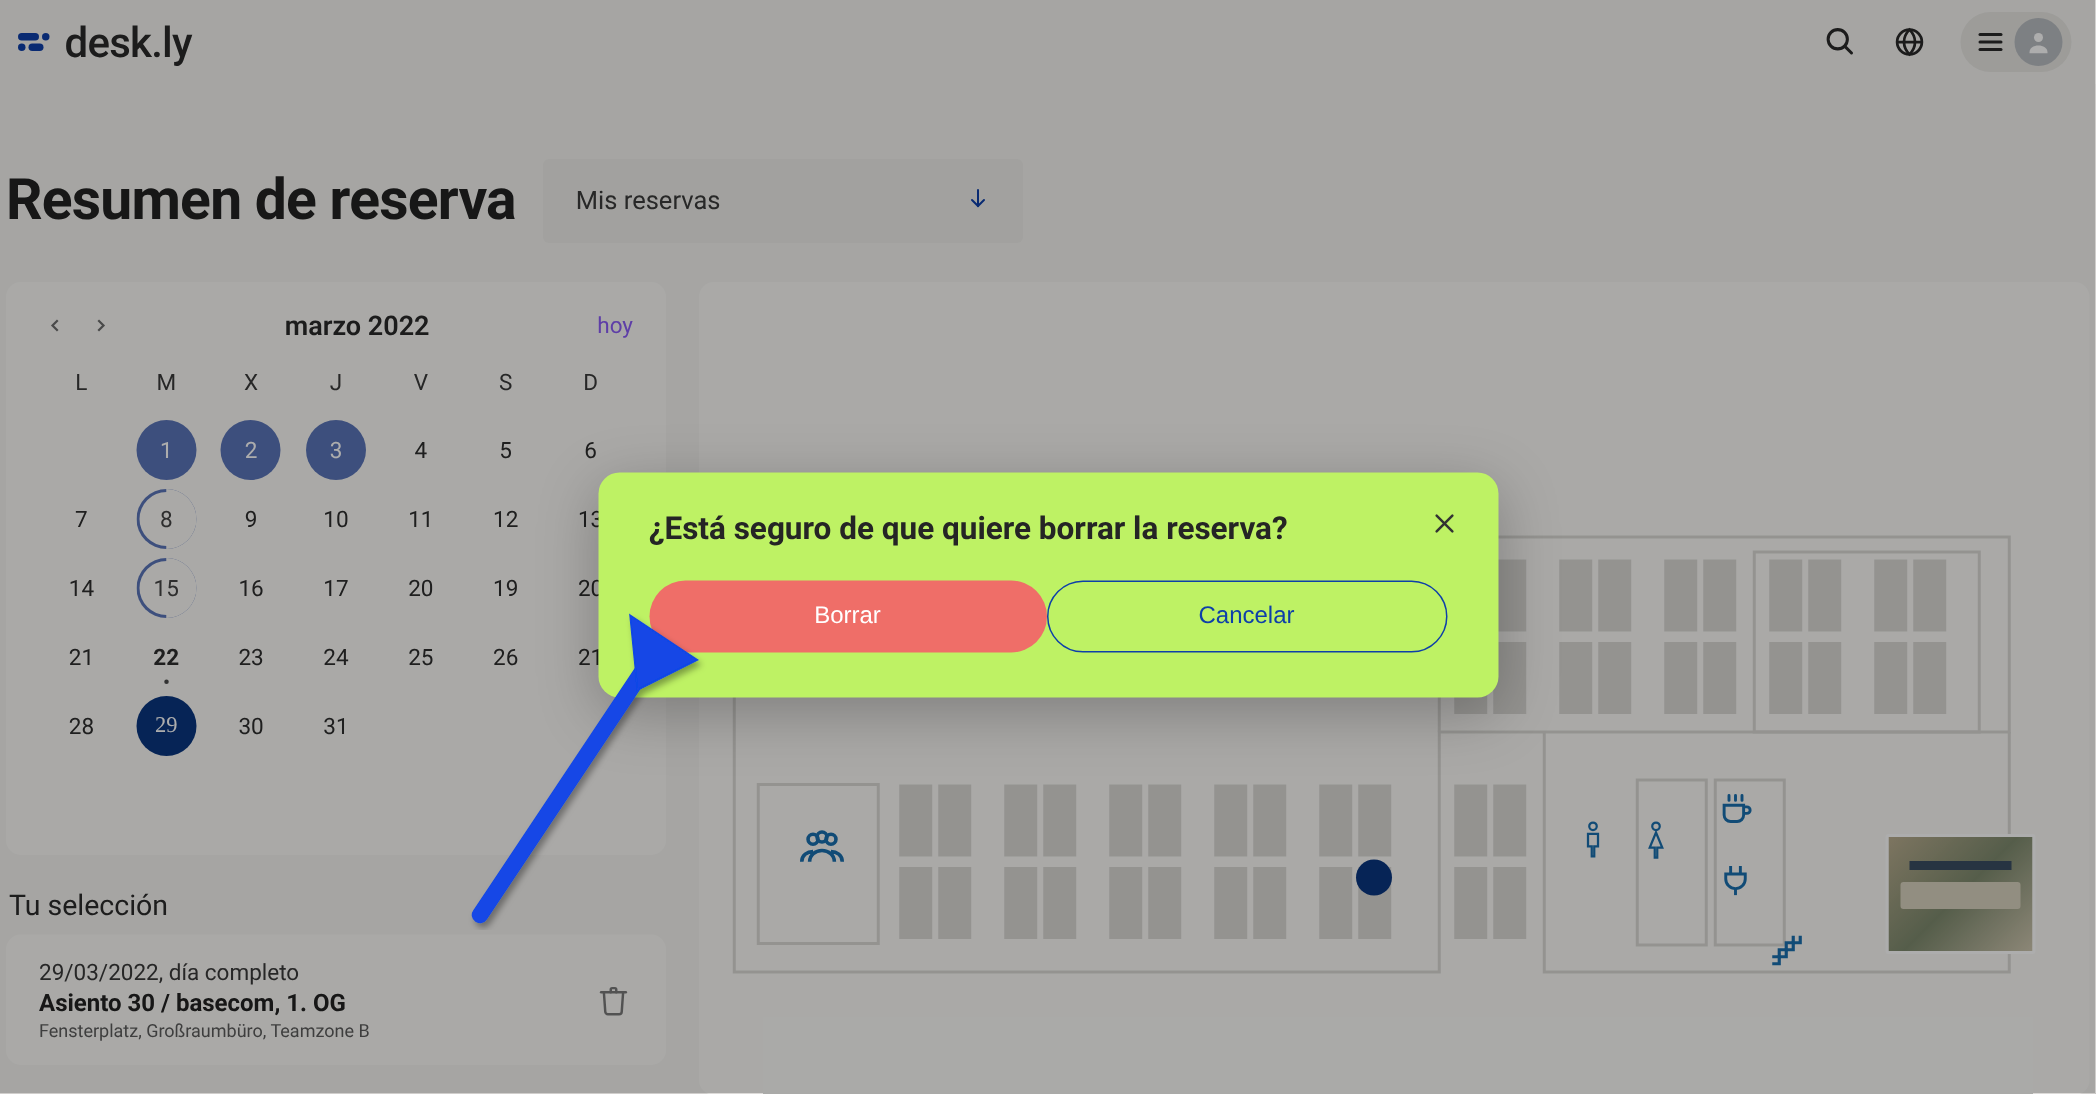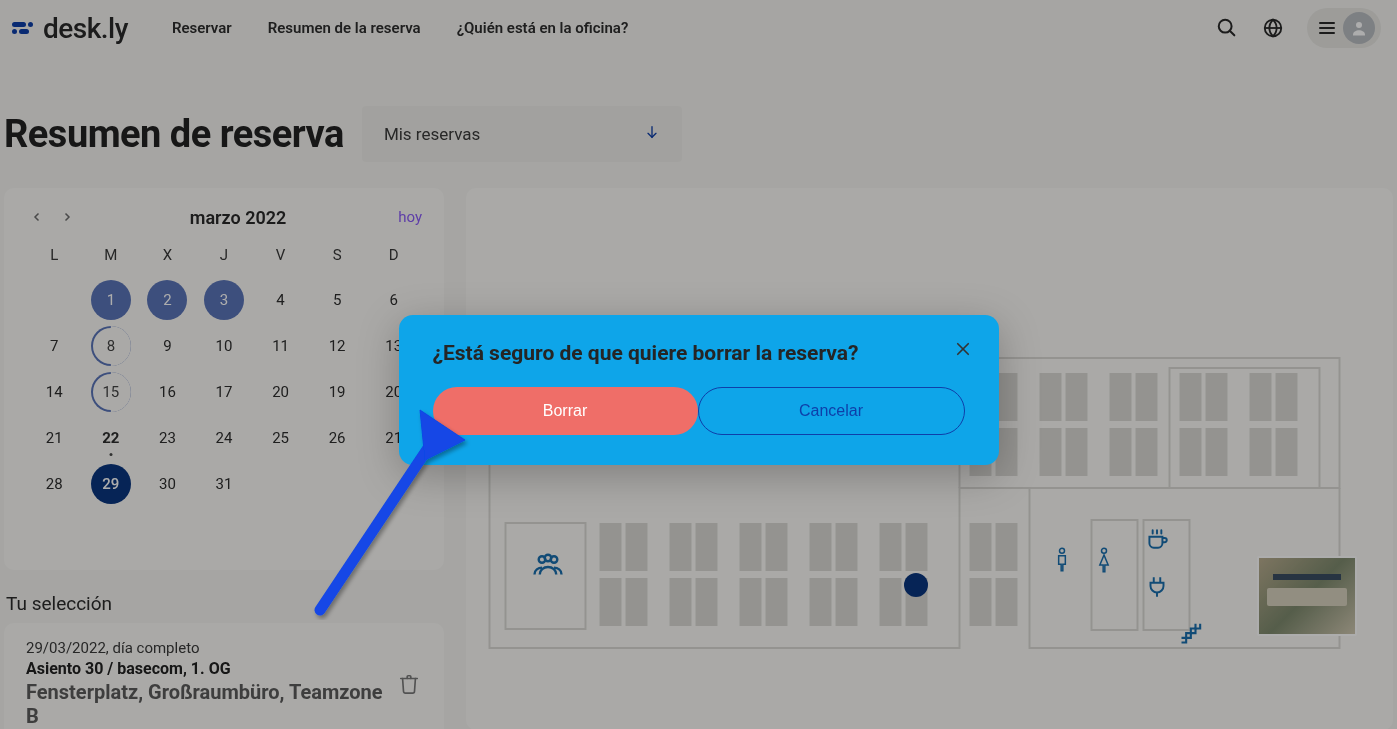--- a/index.html
+++ b/index.html
@@ -169,40 +169,40 @@
     border-radius: 50%;
     background: #fbfaf7;
     clip-path: polygon(50% 0, 100% 0, 100% 100%, 50% 100%);
   }
   .cal-num.partial span { position: relative; z-index: 1; }
   .cal-num.today { font-weight: 700; }
   .cal-num.today::before {
     content: ""; position: absolute; bottom: 2px; left: 50%; transform: translateX(-50%);
     width: 3px; height: 3px; border-radius: 50%; background: #4a4a4a;
   }
-  .cal-num.selected { background: #0a367f; color: #fff; font-weight: 500; }
+  .cal-num.selected { background: #0a367f; color: #fff; font-weight: 500; font-family: Liberation Serif, serif; }
 
   
   .selection-heading {
     font-size: 19px;
     font-weight: 400;
     margin: 22px 0 8px 2px;
     color: #2c2c2c;
   }
   .selection-card {
     padding: 16px 22px;
     display: flex;
     align-items: center;
     gap: 12px;
     justify-content: center;
   }
   .selection-text { flex: 1; display: flex; flex-direction: column; gap: 2px; }
   .sel-date { font-size: 15px; color: #3a3a3a; }
   .sel-title { font-size: 16px; font-weight: 700; color: #222; }
-  .sel-sub   { font-size: 20px; color: #5c5c5c; font-weight: bold; }
+  .sel-sub   { font-size: 12px; color: #5c5c5c; }
   .trash {
     width: 26px; height: 26px; color: #7a7a7a; cursor: pointer;
     display: inline-flex; align-items: center; justify-content: center;
   }
 
   
   .floorplan {
     flex: 1;
     height: 542px;
     background: #fbfaf7;
@@ -237,21 +237,21 @@
     position: absolute;
     inset: 0;
     background: rgba(0,0,0,0.32);
     display: flex;
     align-items: flex-start;
     justify-content: center;
   }
   .dialog {
     margin-top: 315px;
     width: 600px;
-    background: #0ea5e9;
+    background: #bef264;
     border-radius: 14px;
     padding: 26px 34px 30px 34px;
     box-shadow: 0 10px 40px rgba(0,0,0,0.25);
     position: relative;
   }
   .dialog-title {
     font-size: 21px;
     font-weight: 700;
     color: #252525;
     margin-bottom: 22px;
@@ -302,25 +302,20 @@
       <span class="row">
           <span class="bar"></span>
           <span class="dot"></span>
         </span>
       <span class="row">
           <span class="dot"></span>
           <span class="bar sm"></span>
         </span>
     </span>
     <span>desk.ly</span>
-  </div>
-  <div class="nav">
-    <span class="nav-item">Reservar</span>
-    <span class="nav-item">Resumen de la reserva</span>
-    <span class="nav-item">¿Quién está en la oficina?</span>
   </div>
   <div class="topbar-spacer"></div>
   <div class="topbar-icons">
     <span class="icon-btn">
       <svg width="22" height="22" viewBox="0 0 24 24" fill="none" stroke="currentColor" stroke-width="2.2" stroke-linecap="round">
           <circle cx="10" cy="10" r="7"></circle>
           <line x1="20" y1="20" x2="15" y2="15"></line>
         </svg>
     </span>
     <span class="icon-btn">

